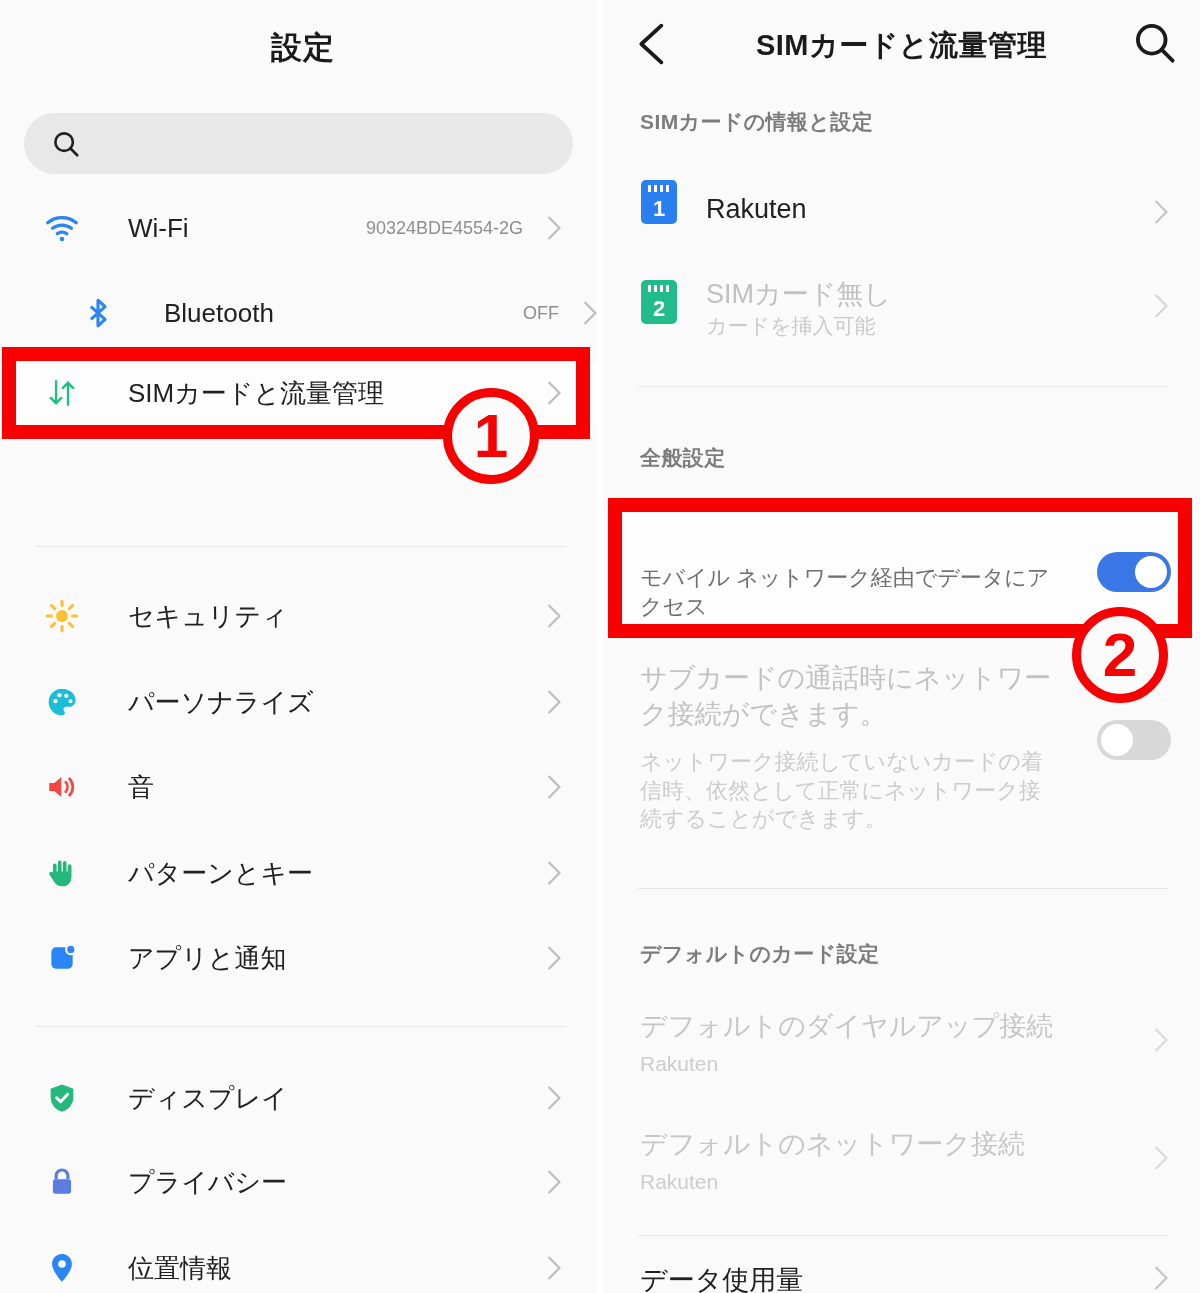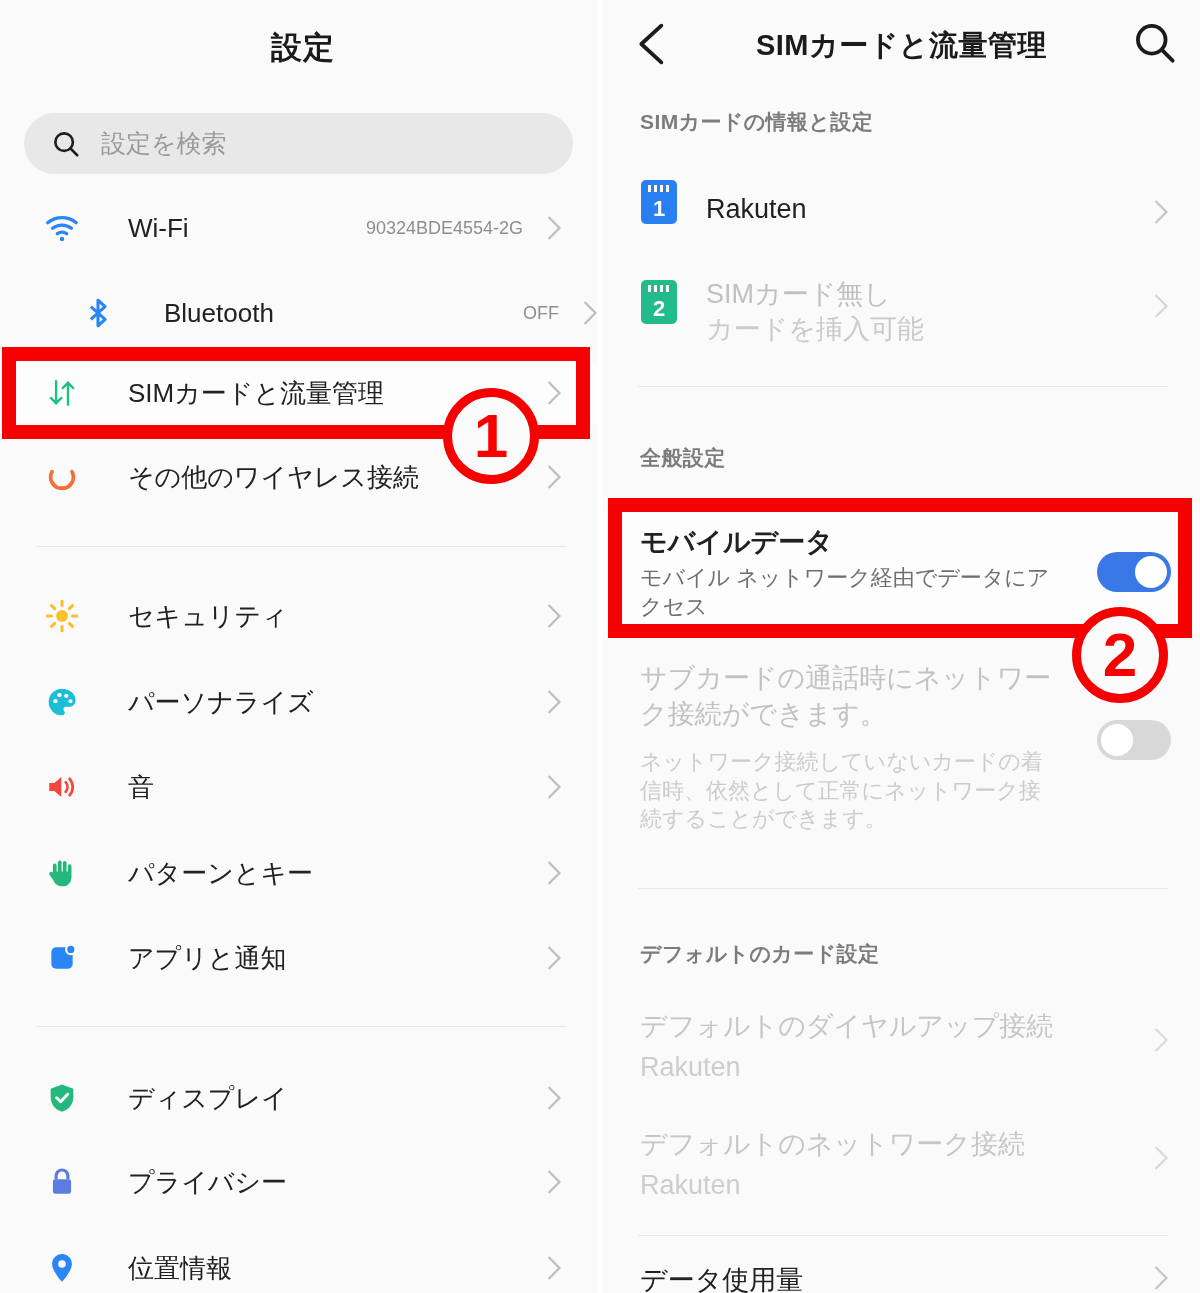--- a/index.html
+++ b/index.html
@@ -54,21 +54,21 @@
   .row .val { position: absolute; right: 74px; font-size: 18px; color: #8e8e8e; }
   .row .chev { position: absolute; right: 36px; width: 14px; height: 24px; }
 
   .divider { position: absolute; height: 1px; background: #e6e6e6; }
 
   
   .sec-head { position: absolute; font-size: 21px; color: #7c7c7c; font-weight: bold; letter-spacing: .4px; }
   .r-row { position: absolute; width: 597px; }
   .r-row .r-ico { position: absolute; left: 38px; width: 38px; height: 46px; }
   .r-row .r-title { position: absolute; font-size: 27px; color: #212121; }
-  .r-row .r-sub { position: absolute; font-size: 27px; color: #9a9a9a; line-height: 1.3; }
+  .r-row .r-sub { position: absolute; font-size: 21px; color: #9a9a9a; line-height: 1.3; }
   .r-row .r-chev { position: absolute; right: 32px; width: 14px; height: 24px; }
   .dim .r-title { color: #c0c0c0; }
   .dim .r-sub { color: #cacaca; }
 
   .toggle { position: absolute; width: 74px; height: 40px; border-radius: 20px; }
   .toggle .knob { position: absolute; top: 4px; width: 32px; height: 32px; border-radius: 50%; background: #fff; }
   .toggle.on  { background: #3b78e7; }
   .toggle.on  .knob { right: 4px; }
   .toggle.off { background: #d8d8d8; }
   .toggle.off .knob { left: 4px; }
@@ -102,21 +102,20 @@
 
     <div id="left-title" class="page-title">設定</div>
 
     <div id="search-box">
       <span class="s-ico">
         <svg viewBox="0 0 24 24" width="30" height="30" fill="none" stroke="#1f1f1f" stroke-width="2.1" stroke-linecap="round">
           <circle cx="10.5" cy="10.5" r="7"></circle>
             <line x1="15.6" y1="15.6" x2="21" y2="21"></line>
         </svg>
       </span>
-      <input id="search-field" type="text" placeholder="設定を検索" style="">
     </div>
 
     <div class="row" style="top:198px;height:60px;text-align:center;">
       <span class="ico">
         <svg viewBox="0 0 24 24" width="36" height="36" fill="none" stroke="#2a86f5" stroke-width="2.2" stroke-linecap="round">
           <path d="M2.5 8.5a15 15 0 0 1 19 0"></path>
             <path d="M5.7 12.2a10.2 10.2 0 0 1 12.6 0"></path>
           <path d="M8.9 15.8a5.4 5.4 0 0 1 6.2 0"></path>
             <circle cx="12" cy="19.3" r="1.5" fill="#2a86f5" stroke="none"></circle>
         </svg>
@@ -147,32 +146,20 @@
           <path d="M7 3v14.2L4.2 14.4 3 15.6 7.8 20.4 12.6 15.6 11.4 14.4 8.6 17.2V3z"></path>
           <path d="M17 21V6.8l2.8 2.8 1.2-1.2L16.2 3.6 11.4 8.4l1.2 1.2 2.8-2.8V21z"></path>
         </svg>
       </span>
       <span class="lbl">SIMカードと流量管理</span>
       <svg class="chev" viewBox="0 0 12 22">
         <polyline points="1,1 11,11 1,21" fill="none" stroke="#bdbdbd" stroke-width="2"></polyline>
         </svg>
     </div>
 
-    <div class="row" style="top:447px;height:60px;">
-      <span class="ico">
-        <svg viewBox="0 0 24 24" width="34" height="34" fill="none" stroke="#f4703a" stroke-width="2.6" stroke-linecap="round">
-          <path d="M19 8.2A8 8 0 1 1 5 8.2"></path>
-            <path d="M5 15.8A8 8 0 0 0 19 15.8" stroke-dasharray="4 3"></path>
-        </svg>
-      </span>
-      <span class="lbl">その他のワイヤレス接続</span>
-      <svg class="chev" viewBox="0 0 12 22">
-        <polyline points="1,1 11,11 1,21" fill="none" stroke="#bdbdbd" stroke-width="2"></polyline>
-        </svg>
-    </div>
 
     <div class="divider" style="left:36px;width:530px;top:546px;"></div>
 
     <div class="row" style="top:586px;height:60px;">
       <span class="ico">
         <svg viewBox="0 0 24 24" width="34" height="34" fill="none" stroke="#fbc02d" stroke-width="2.2" stroke-linecap="round">
           <circle cx="12" cy="12" r="4.2" fill="#fbc02d" stroke="none"></circle>
           <line x1="12" y1="1.6" x2="12" y2="4.6"></line>
             <line x1="12" y1="19.4" x2="12" y2="22.4"></line>
           <line x1="1.6" y1="12" x2="4.6" y2="12"></line>
@@ -321,21 +308,20 @@
       <svg class="r-chev" style="top:22px;" viewBox="0 0 12 22">
         <polyline points="1,1 11,11 1,21" fill="none" stroke="#d5d5d5" stroke-width="2"></polyline>
         </svg>
     </div>
 
     <div class="divider" style="left:35px;width:530px;top:386px;"></div>
 
     <div class="sec-head" style="left:37px;top:444px;">全般設定</div>
 
     <div class="r-row" style="top:512px;height:120px;background:#fdfdfd;">
-      <span class="r-title" style="left:37px;top:12px;font-weight:bold;">モバイルデータ</span>
       <span class="r-sub" style="left:37px;top:52px;width:420px;font-size:22px;color:#6f6f6f;">モバイル ネットワーク経由でデータにアクセス</span>
       <span class="toggle on" style="right:29px;top:40px;">
         <span class="knob"></span>
       </span>
     </div>
 
     <div class="r-row dim" style="top:660px;height:190px;">
       <span class="r-title" style="left:37px;top:0px;width:420px;line-height:1.35;color:#c2c2c2;">サブカードの通話時にネットワーク接続ができます。</span>
       <span class="r-sub" style="left:37px;top:88px;width:420px;font-size:22px;color:#cccccc;">ネットワーク接続していないカードの着信時、依然として正常にネットワーク接続することができます。</span>
       <span class="toggle off" style="right:29px;top:60px;">

